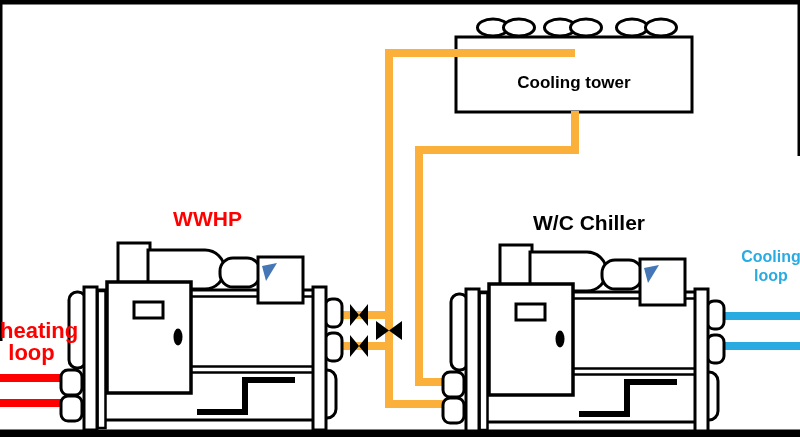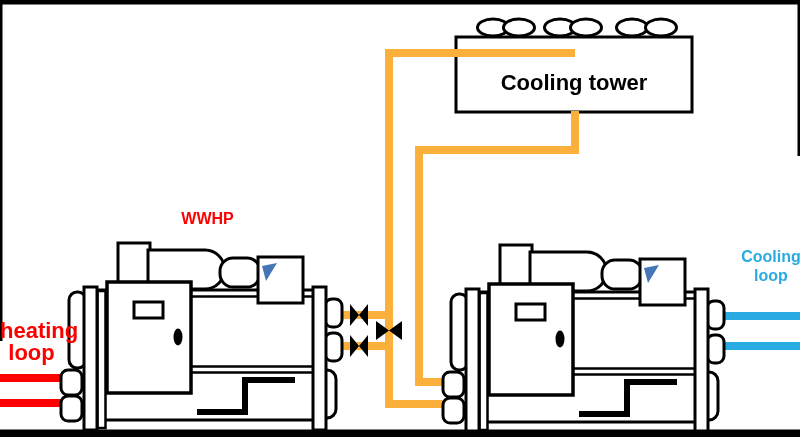--- a/index.html
+++ b/index.html
@@ -97,23 +97,24 @@
     <path class="valve" d="M350,304 L359,315 L350,326 Z M368,304 L359,315 L368,326 Z"></path>
     <path class="valve" d="M350,335 L359,346 L350,357 Z M368,335 L359,346 L368,357 Z"></path>
     <path class="valve" d="M376,321 L389,330.5 L376,340 Z M402,321 L389,330.5 L402,340 Z"></path>
 
     <rect class="frame" x="0" y="0" width="800" height="4.5"></rect>
     <rect class="frame" x="0" y="429.5" width="800" height="7.5"></rect>
     <rect class="frame" x="0" y="0" width="2.5" height="341"></rect>
     <rect class="frame" x="797.5" y="0" width="2.5" height="156"></rect>
   </svg>
 
-  <div class="lbl" style="left:456px;top:71px;width:236px;font-size:22px;line-height:24px;">Cooling tower</div>
+  <div class="lbl" style="left:456px;top:71px;width:236px;font-size:17px;line-height:24px;">Cooling tower</div>
 
-  <div class="lbl red" style="left:145px;top:206px;width:125px;font-size:16px;line-height:26px;">WWHP</div>
+  <div class="lbl red" style="left:145px;top:206px;width:125px;font-size:21px;line-height:26px;">WWHP</div>
 
+  <div class="lbl" style="left:489px;top:210px;width:200px;font-size:21px;line-height:25px;">W/C Chiller</div>
 
   <div class="lbl red" style="left:0px;top:320px;width:63px;font-size:22px;line-height:21.5px;">heating
 loop</div>
 
   <div class="lbl cyan" style="left:739px;top:247px;width:64px;font-size:16px;line-height:19px;">Cooling
 loop</div>
 </div>
 
 </body></html>

